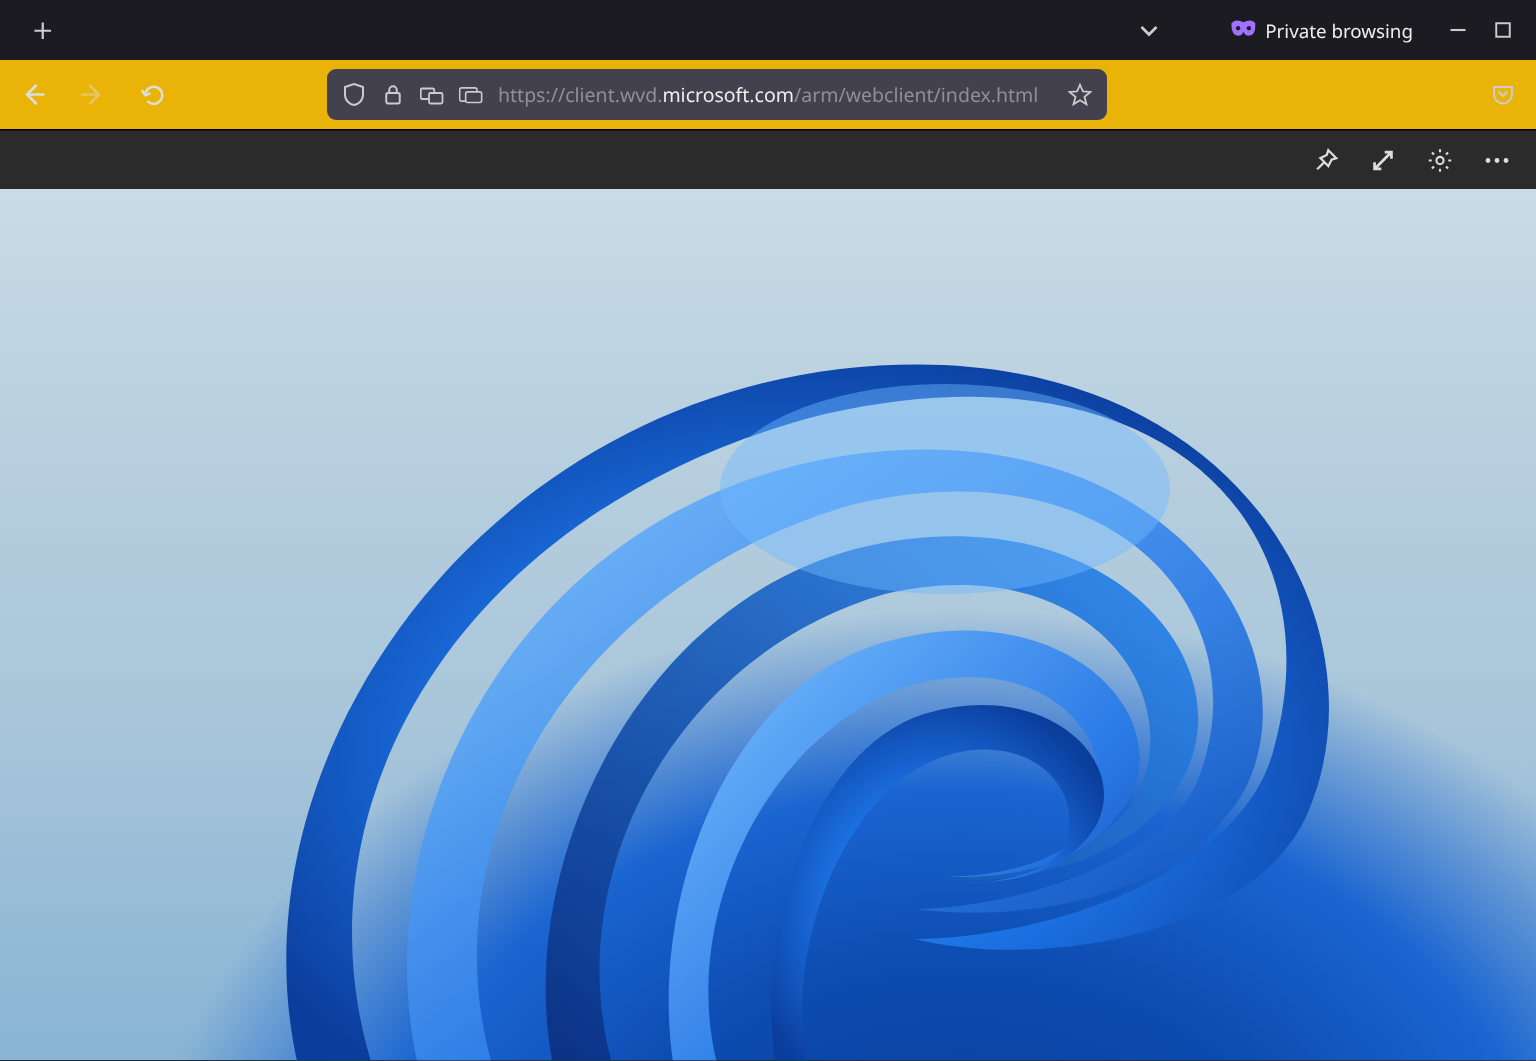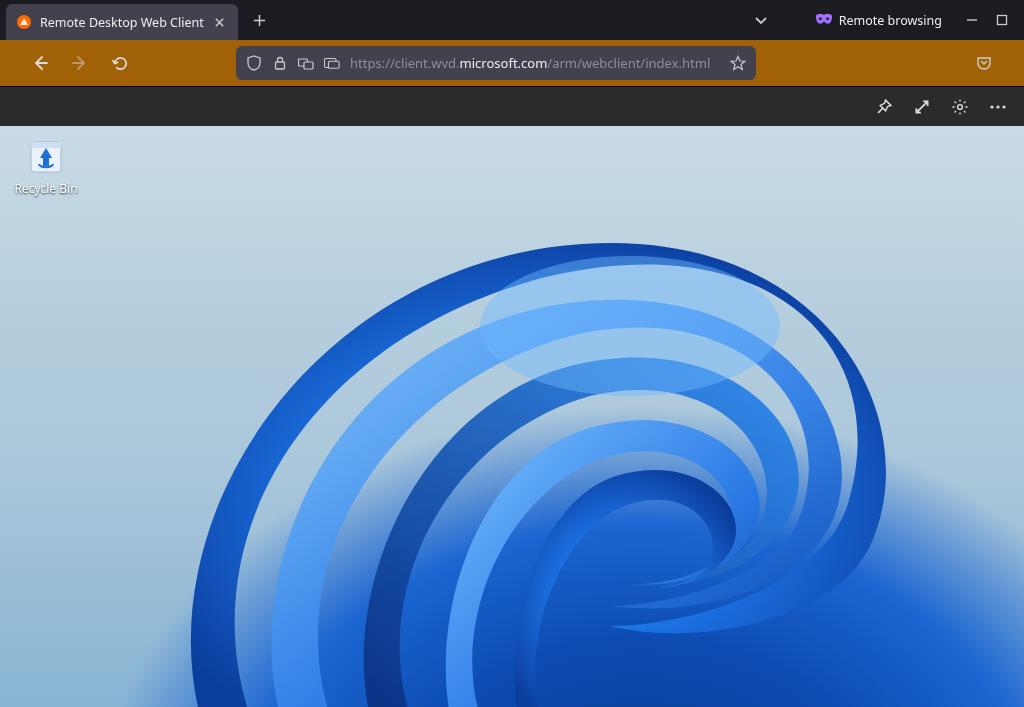--- a/index.html
+++ b/index.html
@@ -13,21 +13,21 @@
   .tab-title { font-size:12.5px; color:#eee; flex:1; white-space:nowrap; overflow:hidden; }
   .tab-close { width:16px; height:16px; display:flex; align-items:center; justify-content:center; color:#ccc; }
   .newtab { width:28px; height:28px; display:flex; align-items:center; justify-content:center; margin-left:8px; color:#ccc; }
   .titlebar-spacer { flex:1; }
   .caret-down { width:28px; height:28px; display:flex; align-items:center; justify-content:center; color:#ccc; margin-right:40px;}
   .private { display:flex; align-items:center; gap:6px; font-size:12.5px; color:#eee; margin-right:12px;}
   .private .mask { width:18px; height:14px; }
   .win-buttons { display:flex; gap:14px; margin-left:10px; margin-right:8px; }
   .win-buttons div { width:16px; height:16px; display:flex; align-items:center; justify-content:center; color:#ccc;}
 
-  .navbar { display:flex; align-items:center; height:46px; padding:0 26px; gap:12px; background:#a16207; }
+  .navbar { display:flex; align-items:center; height:46px; padding:0 8px; gap:12px; background:#eab308; }
   .nav-icon { width:28px; height:28px; display:flex; align-items:center; justify-content:center; color:#bbb; }
   .nav-icon.disabled { opacity:.45; }
   .urlbar { flex:1; display:flex; align-items:center; background:#42414d; border-radius:6px; height:34px; padding:0 10px; gap:10px; max-width:730px; margin-left:90px;}
   .urlbar .url-icon { width:16px; height:16px; display:flex; align-items:center; justify-content:center; color:#ccc; }
   .url-text { font-size:13px; color:#8f8f9a; white-space:nowrap; overflow:hidden; }
   .url-text .host { color:#eee; }
   .urlbar-spacer { flex:1; }
 
   
   .rdweb-bar { display:flex; align-items:stretch; height:40px; background:#2b2b2b; color:#eee; border-top:1px solid #000; }
@@ -53,54 +53,40 @@
   .desk-icon .bin { width:42px; height:42px; margin:0 auto 4px; }
   .desk-icon .lbl { font-size:12px; color:#fff; text-shadow:0 1px 2px rgba(0,0,0,.8); }
 
   svg { display:block; }
 </style>
 </head>
 <body>
 
 <div class="browser-chrome">
   <div class="titlebar">
-    <div class="tab">
-      <span class="favicon">
-        <svg viewBox="0 0 16 16">
-            <circle cx="8" cy="8" r="7" fill="#ff6a00"></circle>
-            <path d="M4 11 L8 4 L12 11 Z" fill="#fff" opacity=".85"></path>
-          </svg>
-      </span>
-      <span class="tab-title">Remote Desktop Web Client</span>
-      <span class="tab-close">
-        <svg viewBox="0 0 12 12" width="11" height="11">
-            <path d="M2 2 L10 10 M10 2 L2 10" stroke="#ccc" stroke-width="1.6"></path>
-          </svg>
-      </span>
-    </div>
     <div class="newtab">
       <svg viewBox="0 0 14 14" width="13" height="13">
           <path d="M7 1 V13 M1 7 H13" stroke="#ccc" stroke-width="1.6"></path>
         </svg>
     </div>
     <div class="titlebar-spacer"></div>
     <div class="caret-down">
       <svg viewBox="0 0 14 14" width="14" height="14">
           <path d="M2 5 L7 10 L12 5" stroke="#ccc" stroke-width="1.8" fill="none"></path>
         </svg>
     </div>
     <div class="private">
       <span class="mask">
         <svg viewBox="0 0 20 14">
             <path d="M1 3 Q4 -1 10 2 Q16 -1 19 3 Q19 12 14 12 Q11 12 10 9 Q9 12 6 12 Q1 12 1 3 Z" fill="#a070ff"></path>
             <circle cx="6" cy="6.5" r="1.6" fill="#1c1b22"></circle>
             <circle cx="14" cy="6.5" r="1.6" fill="#1c1b22"></circle>
           </svg>
       </span>
-      <span>Remote browsing</span>
+      <span>Private browsing</span>
     </div>
     <div class="win-buttons">
       <div>
           <svg viewBox="0 0 12 12" width="12" height="12">
             <path d="M1 6 H11" stroke="#ccc" stroke-width="1.4"></path>
           </svg>
         </div>
       <div>
           <svg viewBox="0 0 12 12" width="12" height="12">
             <rect x="1.5" y="1.5" width="9" height="9" fill="none" stroke="#ccc" stroke-width="1.3"></rect>
@@ -217,24 +203,13 @@
       </linearGradient>
     </defs>
     <path d="M120 560 C 60 380 180 180 420 120 C 640 70 760 190 720 340 C 700 430 560 470 480 470 C 560 490 700 470 740 390 C 800 260 690 60 430 90 C 180 120 20 360 70 560 Z" fill="url(#g1)"></path>
     <path d="M200 560 C 150 400 260 230 440 180 C 610 140 710 250 670 360 C 650 420 540 450 480 450 C 560 460 660 440 700 370 C 750 270 640 110 420 150 C 210 190 110 400 150 560 Z" fill="url(#g2)" opacity=".92"></path>
     <path d="M280 560 C 240 430 320 280 460 240 C 590 210 660 300 630 370 C 614 410 540 430 490 430 C 560 435 630 416 660 360 C 700 280 600 170 440 210 C 290 250 210 430 240 560 Z" fill="url(#g3)" opacity=".95"></path>
     <path d="M350 560 C 320 460 380 330 480 300 C 570 278 620 340 598 390 C 586 418 530 430 498 428 C 552 432 602 416 624 374 C 652 314 572 240 460 272 C 352 302 300 450 320 560 Z" fill="url(#g2)"></path>
     <path d="M410 560 C 390 480 432 370 500 348 C 558 330 594 372 580 406 C 572 426 534 434 512 432 C 550 434 586 422 602 392 C 622 348 564 296 486 320 C 410 344 372 468 388 560 Z" fill="url(#g1)"></path>
     <ellipse cx="500" cy="170" rx="150" ry="70" fill="#6fb8ff" opacity=".45"></ellipse>
   </svg>
 
-  <div class="desk-icon">
-    <div class="bin">
-      <svg viewBox="0 0 42 42">
-        <rect x="6" y="8" width="30" height="30" rx="3" fill="#e9f1fb" stroke="#a8b7c9" stroke-width="1"></rect>
-        <rect x="6" y="8" width="30" height="6" fill="#cfe0f4"></rect>
-        <path d="M21 14 L27 24 L24 24 L24 32 L18 32 L18 24 L15 24 Z" fill="#1e6fd6"></path>
-        <path d="M14 30 a7 3.2 0 1 0 14 0" fill="none" stroke="#1e6fd6" stroke-width="2"></path>
-      </svg>
-    </div>
-    <div class="lbl">Recycle Bin</div>
-  </div>
 </div>
 
 </body></html>

